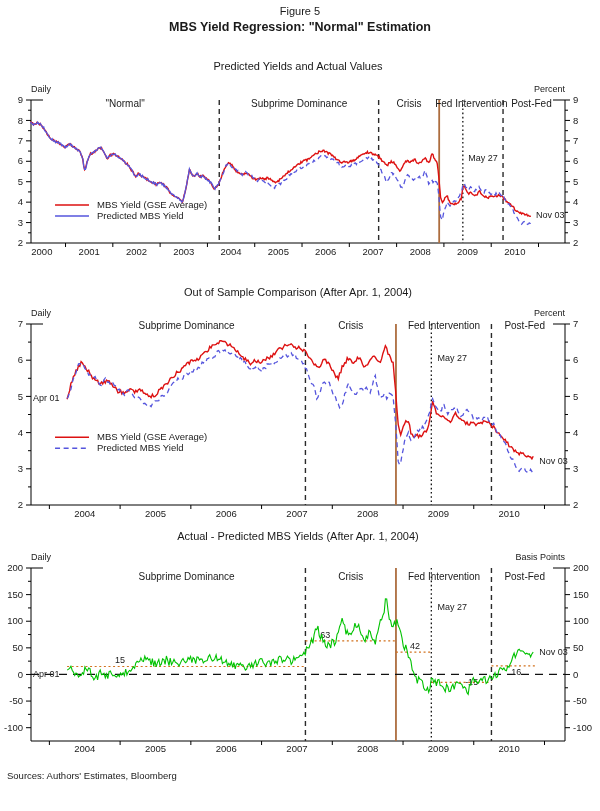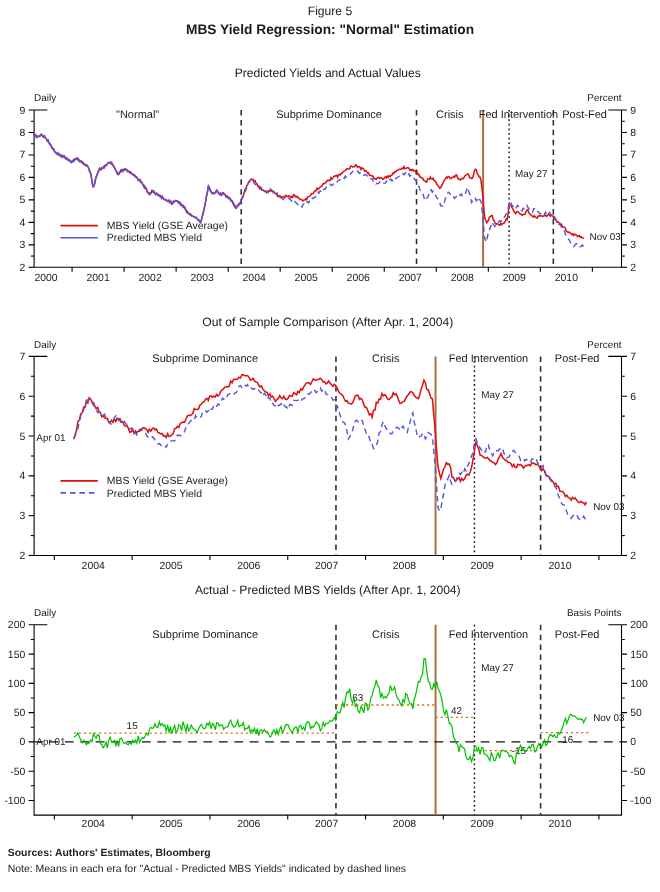--- a/index.html
+++ b/index.html
@@ -6,21 +6,21 @@
   #page{position:relative;width:600px;height:811px;background:#fff;overflow:hidden;
         font-family:"Liberation Sans", sans-serif;color:#111;}
   .fig-label{position:absolute;top:5px;left:0;width:600px;text-align:center;font-size:11px;color:#1a1a1a;}
   .fig-title{position:absolute;top:20px;left:0;width:600px;text-align:center;font-size:12.5px;font-weight:bold;color:#1a1a1a;}
   .chart{position:absolute;left:0;width:600px;}
   #chart0{top:58px;height:202px;text-decoration:underline;}
   #chart1{top:284px;height:236px;}
   #chart2{top:528px;height:228px;}
   .chart svg{display:block;}
   .footer-line{position:absolute;left:7px;font-size:9.5px;color:#222;}
-  #footer-sources{top:770px;font-weight:bold;}
+  #footer-sources{top:770px;}
   #footer-note{top:785px;}
 </style>
 </head>
 <body>
 
 <div id="page">
   <div class="fig-label">Figure 5</div>
   <div class="fig-title">MBS Yield Regression: "Normal" Estimation</div>
 
   <div class="chart" id="chart0">
@@ -277,14 +277,13 @@
         <line x1="491.4423841059624" y1="137.9446153846154" x2="537.415894039744" y2="137.9446153846154" stroke="#d2721e" stroke-width="1.2" stroke-dasharray="2,2.6"></line>
         <text x="516.1973509933733" y="147.3323076923077" text-anchor="middle" font-size="9" fill="#1a1a1a" font-family="&quot;Liberation Sans&quot;, sans-serif">16</text>
         <polyline points="67.1,142.0 68.3,141.4 69.6,140.3 70.9,138.2 72.2,142.2 73.4,144.1 74.7,147.4 76.0,145.0 77.3,145.9 78.5,148.9 79.8,147.6 81.1,147.5 82.4,144.7 83.6,146.2 84.9,139.0 86.2,141.4 87.4,142.9 88.7,139.9 90.0,140.6 91.3,148.3 92.5,148.8 93.8,151.8 95.1,150.0 96.4,146.7 97.6,152.0 98.9,144.4 100.2,142.0 101.5,146.6 102.7,146.5 104.0,145.2 105.3,149.9 106.5,146.0 107.8,150.7 109.1,143.6 110.4,143.0 111.6,146.1 112.9,147.9 114.2,147.2 115.5,148.5 116.7,149.0 118.0,146.8 119.3,148.6 120.6,145.0 121.8,147.0 123.1,144.8 124.4,147.7 125.7,141.0 126.9,147.0 128.2,144.0 129.5,142.4 130.7,143.2 132.0,141.1 133.3,138.7 134.6,140.3 135.8,134.9 137.1,133.2 138.4,134.2 139.7,133.4 140.9,129.9 142.2,132.9 143.5,133.5 144.8,128.1 146.0,131.5 147.3,129.8 148.6,132.0 149.8,131.0 151.1,137.1 152.4,130.7 153.7,138.3 154.9,132.5 156.2,138.9 157.5,134.4 158.8,131.5 160.0,137.6 161.3,136.2 162.6,130.8 163.9,131.6 165.1,136.3 166.4,128.0 167.7,132.4 169.0,137.6 170.2,130.2 171.5,136.6 172.8,134.3 174.0,131.4 175.3,134.1 176.6,135.0 177.9,136.1 179.1,138.0 180.4,135.1 181.7,132.2 183.0,130.5 184.2,133.0 185.5,134.7 186.8,133.7 188.1,129.5 189.3,131.3 190.6,128.4 191.9,134.6 193.1,129.6 194.4,130.9 195.7,135.6 197.0,129.0 198.2,129.2 199.5,132.0 200.8,130.9 202.1,131.2 203.3,135.0 204.6,133.5 205.9,132.9 207.2,132.6 208.4,128.6 209.7,126.7 211.0,130.5 212.3,133.0 213.5,132.6 214.8,130.8 216.1,126.9 217.3,132.6 218.6,131.4 219.9,131.4 221.2,128.8 222.4,135.6 223.7,134.2 225.0,134.2 226.3,131.8 227.5,137.8 228.8,135.3 230.1,137.4 231.4,134.0 232.6,139.4 233.9,134.5 235.2,140.8 236.4,136.2 237.7,135.5 239.0,137.3 240.3,135.2 241.5,137.3 242.8,136.8 244.1,139.3 245.4,142.1 246.6,141.2 247.9,137.2 249.2,135.4 250.5,139.3 251.7,135.3 253.0,139.8 254.3,135.1 255.5,132.5 256.8,137.8 258.1,135.7 259.4,131.5 260.6,130.6 261.9,130.8 263.2,134.5 264.5,136.3 265.7,138.4 267.0,134.8 268.3,133.0 269.6,133.0 270.8,138.2 272.1,132.2 273.4,131.4 274.7,135.1 275.9,133.1 277.2,135.8 278.5,129.3 279.7,128.1 281.0,129.0 282.3,134.4 283.6,132.4 284.8,133.3 286.1,131.1 287.4,128.1 288.7,129.8 289.9,130.7 291.2,136.4 292.5,134.3 293.8,128.7 295.0,132.2 296.3,129.6 297.6,129.7 298.8,129.0 300.1,127.2 301.4,127.7 302.7,126.8 303.9,124.3 305.2,126.8 306.5,118.9 307.8,119.9 309.0,120.0 310.3,115.9 311.6,110.6 312.9,115.3 314.1,106.7 315.4,101.1 316.7,101.8 318.0,98.0 319.2,107.8 320.5,111.0 321.8,106.2 323.0,114.1 324.3,112.2 325.6,118.6 326.9,119.9 328.1,114.4 329.4,116.2 330.7,120.0 332.0,111.3 333.2,111.8 334.5,117.4 335.8,114.5 337.1,106.2 338.3,104.3 339.6,98.7 340.9,95.4 342.1,90.1 343.4,95.5 344.7,96.9 346.0,106.4 347.2,102.3 348.5,106.6 349.8,105.2 351.1,106.5 352.3,104.0 353.6,102.0 354.9,95.1 356.2,99.4 357.4,99.0 358.7,96.4 360.0,102.8 361.2,106.7 362.5,107.8 363.8,111.4 365.1,113.7 366.3,108.1 367.6,110.3 368.9,102.4 370.2,103.6 371.4,108.5 372.7,111.9 374.0,111.8 375.3,116.4 376.5,107.9 377.8,104.1 379.1,97.9 380.4,91.6 381.6,91.8 382.9,87.4 384.2,84.5 385.4,70.8 386.7,71.0 388.0,82.3 389.3,91.4 390.5,92.1 391.8,98.4 393.1,98.6 394.4,93.7 395.6,97.1 396.9,91.4 398.2,97.5 399.5,100.4 400.7,103.8 402.0,109.8 403.3,118.4 404.5,121.8 405.8,116.8 407.1,122.6 408.4,129.6 409.6,129.8 410.9,132.9 412.2,141.9 413.5,143.9 414.7,147.8 416.0,148.6 417.3,155.5 418.6,148.9 419.8,151.0 421.1,151.6 422.4,153.0 423.7,160.1 424.9,162.1 426.2,162.4 427.5,159.5 428.7,164.3 430.0,160.4 431.3,150.3 432.6,150.4 433.8,154.7 435.1,151.8 436.4,157.9 437.7,151.9 438.9,151.5 440.2,157.6 441.5,157.7 442.8,158.8 444.0,160.9 445.3,163.7 446.6,156.4 447.8,158.5 449.1,163.5 450.4,163.2 451.7,158.5 452.9,156.3 454.2,161.3 455.5,155.4 456.8,153.8 458.0,154.7 459.3,155.2 460.6,155.4 461.9,156.6 463.1,160.0 464.4,158.8 465.7,160.0 467.0,164.7 468.2,166.3 469.5,156.5 470.8,157.2 472.0,152.1 473.3,149.6 474.6,153.8 475.9,152.5 477.1,155.1 478.4,155.1 479.7,152.4 481.0,150.5 482.2,152.6 483.5,149.1 484.8,148.6 486.1,155.5 487.3,154.4 488.6,150.8 489.9,147.8 491.1,150.2 492.4,151.3 493.7,148.3 495.0,144.9 496.2,149.6 497.5,148.6 498.8,142.6 500.1,139.8 501.3,140.2 502.6,141.7 503.9,140.0 505.2,142.3 506.4,142.7 507.7,138.1 509.0,139.3 510.2,135.9 511.5,133.2 512.8,128.5 514.1,125.0 515.3,129.7 516.6,126.1 517.9,122.2 519.2,121.2 520.4,123.0 521.7,122.7 523.0,123.2 524.3,124.6 525.5,126.0 526.8,125.2 528.1,126.1 529.4,125.9 530.6,129.0 531.9,125.9 533.2,124.1" fill="none" stroke="#00c200" stroke-width="1.1"></polyline>
         <text x="59.53509933775111" y="149.46153846153845" text-anchor="end" font-size="9" fill="#1a1a1a" font-family="&quot;Liberation Sans&quot;, sans-serif">Apr 01</text>
         <text x="437.44503311258904" y="81.85846153846154" text-anchor="start" font-size="9" fill="#1a1a1a" font-family="&quot;Liberation Sans&quot;, sans-serif">May 27</text>
         <text x="539.294039735094" y="127.10461538461539" text-anchor="start" font-size="9" fill="#1a1a1a" font-family="&quot;Liberation Sans&quot;, sans-serif">Nov 03</text>
       </svg>
     </div>
 
   <div class="footer-line" id="footer-sources">Sources: Authors' Estimates, Bloomberg</div>
-  <div class="footer-line" id="footer-note">Note: Means in each era for "Actual - Predicted MBS Yields" indicated by dashed lines</div>
 </div>
 
 </body></html>

